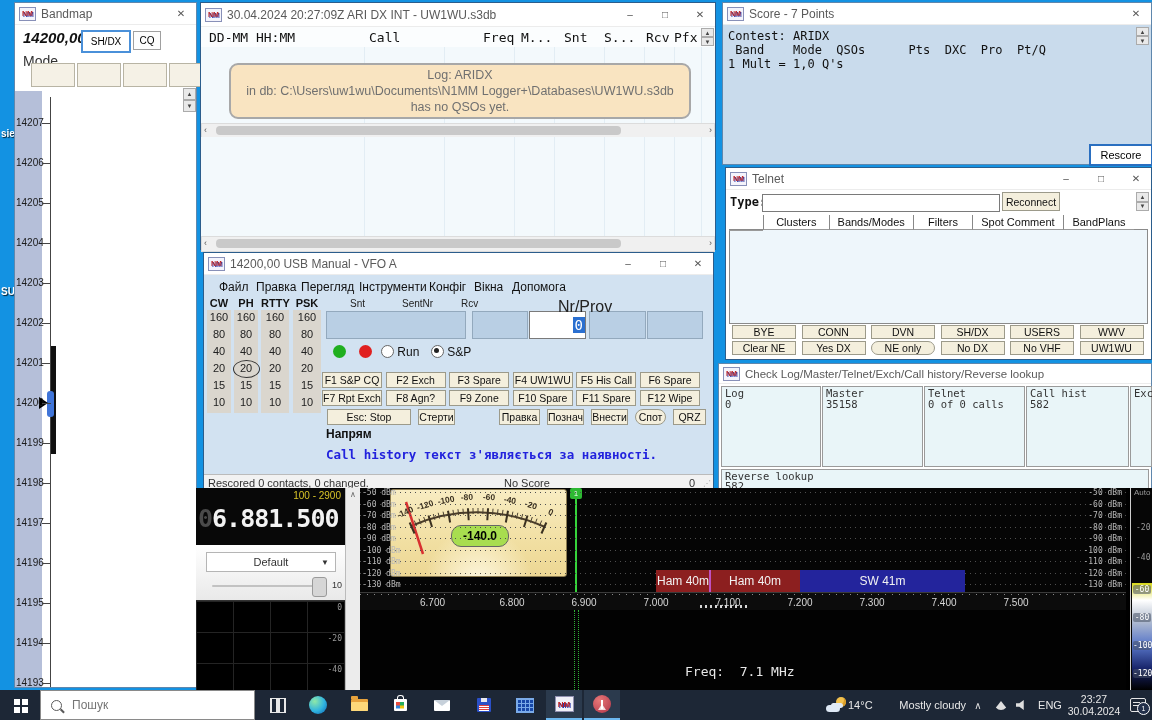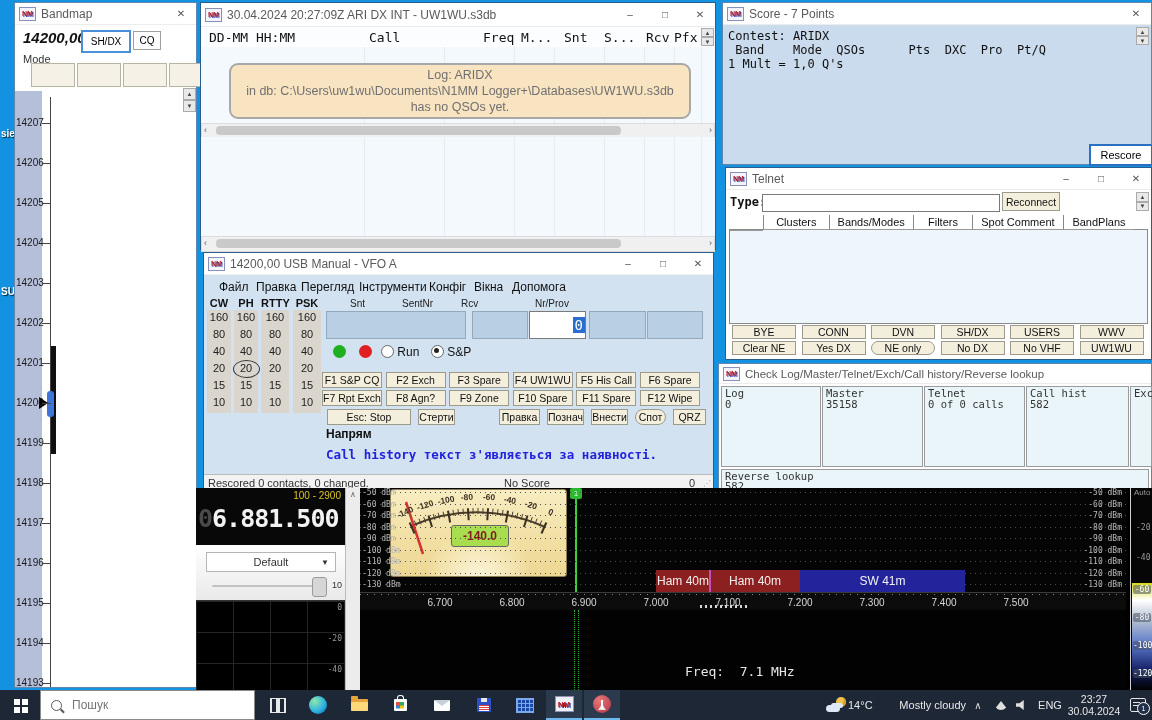--- a/index.html
+++ b/index.html
@@ -99,21 +99,21 @@
     <div class="tbar">
       <span class="ico-n1mm">NM</span>
       <span class="title">Bandmap</span>
       <span class="wc">✕</span>
     </div>
     <div class="abs" style="left:8px;top:26px;font:bold italic 15px 'Liberation Sans',sans-serif;color:#111">14200,00</div>
     <div class="abs" style="left:66px;top:27px;width:46px;height:19px;background:#fff;border:2px solid #4a90d9;
          font-size:10px;display:flex;align-items:center;justify-content:center">SH/DX</div>
     <div class="abs" style="left:118px;top:28px;width:26px;height:17px;background:#fdfdfd;border:1px solid #a0a0a0;
          font-size:10px;display:flex;align-items:center;justify-content:center">CQ</div>
-    <div class="abs" style="left:8px;top:50px;font-size:11px;color:#333">Mode</div>
+    <div class="abs" style="left:8px;top:50px;font-size:14px;color:#333">Mode</div>
     <div id="bm-modeboxes"></div>
     <div class="spinner" style="left:168px;top:85px;height:24px">
       <div>▲</div>
       <div>▼</div>
     </div>
 
     <div class="abs" style="left:0;top:88px;width:27px;bottom:0;background:#b5bfd9"></div>
     <div class="abs" style="left:35px;top:94px;width:1px;bottom:0;background:#444"></div>
     <div id="bm-scale"></div>
     <div class="abs" style="left:36px;top:343px;width:5px;height:108px;background:#101010"></div>
@@ -350,21 +350,21 @@
       <div style="position: absolute; left: 89px; top: 58px; width: 28px; font-size: 11px; text-align: center; color: rgb(34, 34, 34);">160</div>
       <div style="position: absolute; left: 89px; top: 75px; width: 28px; font-size: 11px; text-align: center; color: rgb(34, 34, 34);">80</div>
       <div style="position: absolute; left: 89px; top: 92px; width: 28px; font-size: 11px; text-align: center; color: rgb(34, 34, 34);">40</div>
       <div style="position: absolute; left: 89px; top: 109px; width: 28px; font-size: 11px; text-align: center; color: rgb(34, 34, 34);">20</div>
       <div style="position: absolute; left: 89px; top: 126px; width: 28px; font-size: 11px; text-align: center; color: rgb(34, 34, 34);">15</div>
       <div style="position: absolute; left: 89px; top: 143px; width: 28px; font-size: 11px; text-align: center; color: rgb(34, 34, 34);">10</div>
       <div style="position: absolute; left: 29px; top: 107px; width: 25px; height: 16px; border: 1px solid rgb(51, 51, 51); border-radius: 50%;"></div>
       <div style="position: absolute; left: 146px; top: 45px; font-size: 10px; color: rgb(34, 34, 34);">Snt</div>
       <div style="position: absolute; left: 198px; top: 45px; font-size: 10px; color: rgb(34, 34, 34);">SentNr</div>
       <div style="position: absolute; left: 257px; top: 45px; font-size: 10px; color: rgb(34, 34, 34);">Rcv</div>
-      <div style="position: absolute; left: 331px; top: 45px; font-size: 10px; color: rgb(34, 34, 34);">Nr/Prov</div>
+      <div style="position: absolute; left: 354px; top: 45px; font-size: 16px; color: rgb(34, 34, 34);">Nr/Prov</div>
       <div class="btn-cream" style="position: absolute; left: 118px; top: 119px; width: 60px; height: 16px;">F1 S&amp;P CQ</div>
       <div class="btn-cream" style="position: absolute; left: 181.6px; top: 119px; width: 60px; height: 16px;">F2 Exch</div>
       <div class="btn-cream" style="position: absolute; left: 245.2px; top: 119px; width: 60px; height: 16px;">F3 Spare</div>
       <div class="btn-cream" style="position: absolute; left: 308.8px; top: 119px; width: 60px; height: 16px;">F4 UW1WU</div>
       <div class="btn-cream" style="position: absolute; left: 372.4px; top: 119px; width: 60px; height: 16px;">F5 His Call</div>
       <div class="btn-cream" style="position: absolute; left: 436px; top: 119px; width: 60px; height: 16px;">F6 Spare</div>
       <div class="btn-cream" style="position: absolute; left: 118px; top: 137px; width: 60px; height: 16px;">F7 Rpt Exch</div>
       <div class="btn-cream" style="position: absolute; left: 181.6px; top: 137px; width: 60px; height: 16px;">F8 Agn?</div>
       <div class="btn-cream" style="position: absolute; left: 245.2px; top: 137px; width: 60px; height: 16px;">F9 Zone</div>
       <div class="btn-cream" style="position: absolute; left: 308.8px; top: 137px; width: 60px; height: 16px;">F10 Spare</div>
@@ -475,21 +475,21 @@
             <line x1="126.82950345620358" y1="22.789673566798285" x2="125.4070211899106" y2="28.61861379655548" stroke="#4a4030" stroke-width="1"></line>
             <line x1="131.69419005520143" y1="24.05423940309666" x2="130.0979689818014" y2="29.83801656727178" stroke="#4a4030" stroke-width="1"></line>
             <line x1="136.5188693010319" y1="25.463768627928374" x2="132.98180720810106" y2="36.930642297362056" stroke="#3a3020" stroke-width="2"></line>
             <line x1="141.29922245234928" y1="27.016999521740416" x2="139.35996450762252" y2="32.69496382453539" stroke="#4a4030" stroke-width="1"></line>
             <line x1="146.03097044566556" y1="28.71254173252416" x2="143.9227215011775" y2="34.32995095636258" stroke="#4a4030" stroke-width="1"></line>
             <line x1="150.70987772569197" y1="30.548877520368563" x2="148.4345249497744" y2="36.10070332321254" stroke="#4a4030" stroke-width="1"></line>
             <line x1="155.33175603673442" y1="32.52436311604305" x2="150.45091631982484" y2="43.48690860775426" stroke="#3a3020" stroke-width="2"></line>
           </svg>
         <div id="gauge-labels"></div>
         <div class="abs" style="left:60px;top:35px;width:56px;height:20px;background:#a8dd4f;border:1px solid #666;
-             border-radius:3px;display:flex;align-items:center;justify-content:center;font:bold 12px 'Liberation Sans',sans-serif;color:#7f1d1d">-140.0</div>
+             border-radius:10px;display:flex;align-items:center;justify-content:center;font:bold 12px 'Liberation Sans',sans-serif;color:#000000">-140.0</div>
       <div style="position: absolute; left: 1.19414px; top: 17.4754px; width: 26px; text-align: center; font: bold 8.5px &quot;Liberation Sans&quot;, sans-serif; color: rgb(58, 48, 32); transform: rotate(-24deg);">-140</div>
           <div style="position: absolute; left: 21.2388px; top: 9.95247px; width: 26px; text-align: center; font: bold 8.5px &quot;Liberation Sans&quot;, sans-serif; color: rgb(58, 48, 32); transform: rotate(-17.1429deg);">-120</div>
           <div style="position: absolute; left: 42.0383px; top: 4.8766px; width: 26px; text-align: center; font: bold 8.5px &quot;Liberation Sans&quot;, sans-serif; color: rgb(58, 48, 32); transform: rotate(-10.2857deg);">-100</div>
           <div style="position: absolute; left: 63.2951px; top: 2.32039px; width: 26px; text-align: center; font: bold 8.5px &quot;Liberation Sans&quot;, sans-serif; color: rgb(58, 48, 32); transform: rotate(-3.42857deg);">-80</div>
           <div style="position: absolute; left: 84.7049px; top: 2.32039px; width: 26px; text-align: center; font: bold 8.5px &quot;Liberation Sans&quot;, sans-serif; color: rgb(58, 48, 32); transform: rotate(3.42857deg);">-60</div>
           <div style="position: absolute; left: 105.962px; top: 4.8766px; width: 26px; text-align: center; font: bold 8.5px &quot;Liberation Sans&quot;, sans-serif; color: rgb(58, 48, 32); transform: rotate(10.2857deg);">-40</div>
           <div style="position: absolute; left: 126.761px; top: 9.95247px; width: 26px; text-align: center; font: bold 8.5px &quot;Liberation Sans&quot;, sans-serif; color: rgb(58, 48, 32); transform: rotate(17.1429deg);">-20</div>
           <div style="position: absolute; left: 146.806px; top: 17.4754px; width: 26px; text-align: center; font: bold 8.5px &quot;Liberation Sans&quot;, sans-serif; color: rgb(58, 48, 32); transform: rotate(24deg);">0</div>
         </div>
       <div id="spec-grid"></div>
@@ -528,21 +528,21 @@
         <div style="position: absolute; left: 349px; top: 82px; width: 2px; height: 22px; background: rgb(192, 80, 192);"></div>
         <div class="dbm" style="position: absolute; left: 716px; top: 1px; width: 46px; text-align: right;">-50 dBm</div>
         <div class="dbm" style="position: absolute; left: 716px; top: 12.5px; width: 46px; text-align: right;">-60 dBm</div>
         <div class="dbm" style="position: absolute; left: 716px; top: 24px; width: 46px; text-align: right;">-70 dBm</div>
         <div class="dbm" style="position: absolute; left: 716px; top: 35.5px; width: 46px; text-align: right;">-80 dBm</div>
         <div class="dbm" style="position: absolute; left: 716px; top: 47px; width: 46px; text-align: right;">-90 dBm</div>
         <div class="dbm" style="position: absolute; left: 716px; top: 58.5px; width: 46px; text-align: right;">-100 dBm</div>
         <div class="dbm" style="position: absolute; left: 716px; top: 70px; width: 46px; text-align: right;">-110 dBm</div>
         <div class="dbm" style="position: absolute; left: 716px; top: 81.5px; width: 46px; text-align: right;">-120 dBm</div>
         <div class="dbm" style="position: absolute; left: 716px; top: 93px; width: 46px; text-align: right;">-130 dBm</div>
-        <div style="position: absolute; left: 60px; top: 109px; width: 40px; text-align: center; font-size: 10px; color: rgb(216, 216, 216);">6.700</div>
+        <div style="position: absolute; left: 60px; top: 109px; width: 40px; font-size: 10px; color: rgb(216, 216, 216);">6.700</div>
         <div style="position: absolute; left: 132px; top: 109px; width: 40px; text-align: center; font-size: 10px; color: rgb(216, 216, 216);">6.800</div>
         <div style="position: absolute; left: 204px; top: 109px; width: 40px; text-align: center; font-size: 10px; color: rgb(216, 216, 216);">6.900</div>
         <div style="position: absolute; left: 276px; top: 109px; width: 40px; text-align: center; font-size: 10px; color: rgb(216, 216, 216);">7.000</div>
         <div style="position: absolute; left: 348px; top: 109px; width: 40px; text-align: center; font-size: 10px; color: rgb(216, 216, 216);">7.100</div>
         <div style="position: absolute; left: 420px; top: 109px; width: 40px; text-align: center; font-size: 10px; color: rgb(216, 216, 216);">7.200</div>
         <div style="position: absolute; left: 492px; top: 109px; width: 40px; text-align: center; font-size: 10px; color: rgb(216, 216, 216);">7.300</div>
         <div style="position: absolute; left: 564px; top: 109px; width: 40px; text-align: center; font-size: 10px; color: rgb(216, 216, 216);">7.400</div>
         <div style="position: absolute; left: 636px; top: 109px; width: 40px; text-align: center; font-size: 10px; color: rgb(216, 216, 216);">7.500</div>
       </div>
 

